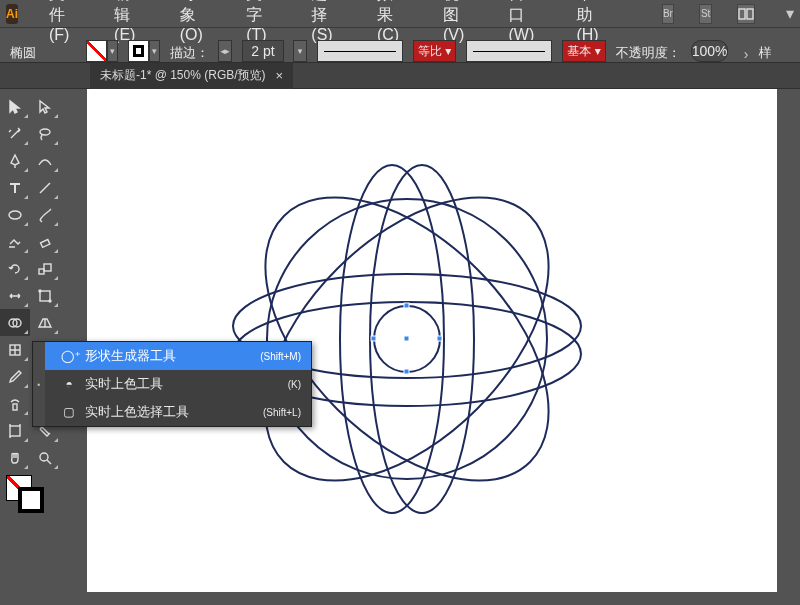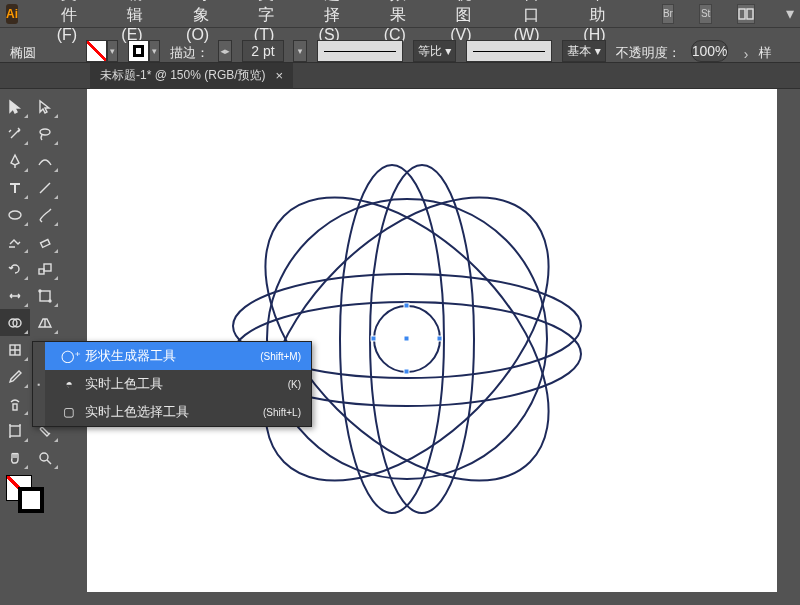--- a/index.html
+++ b/index.html
@@ -1,38 +1,38 @@
 <!DOCTYPE html>
 <html><head>
 <meta charset="utf-8">
 <style>
   * { box-sizing: border-box; margin: 0; padding: 0; font-family: "Microsoft YaHei", "SimSun", sans-serif; }
   body { width: 800px; height: 605px; background: #535353; overflow: hidden; position: relative; }
   
   
-  .menubar { display: flex; align-items: center; height: 27px; background: #535353; padding-left: 6px; gap: 25px; text-align: right; }
+  .menubar { display: flex; align-items: center; height: 27px; background: #535353; padding-left: 6px; gap: 25px; }
   .ai-logo { width: 20px; height: 20px; background: #3a2b1e; color: #ff9a00; display: flex; align-items: center; justify-content: center; font-weight: bold; font-size: 12px; border-radius: 3px; }
   .menu-item { color: #e8e8e8; font-size: 16px; padding: 4px 6px; cursor: default; }
   .menu-spacer { flex: 1; }
   .menu-right-icon { width: 22px; height: 20px; background: #696969; display: flex; align-items: center; justify-content: center; color: #cfcfcf; font-size: 10px; border: 1px solid #444; }
   
   
   .optionsbar { display: flex; align-items: flex-end; height: 36px; background: #535353; border-top: 1px solid #3a3a3a; border-bottom: 1px solid #2f2f2f; padding: 0 10px; gap: 10px; }
   .opt-label { color: #e8e8e8; font-size: 13px; }
   .opt-swatch { width: 32px; height: 22px; display: flex; }
   .swatch-fill { width: 22px; height: 22px; background: #fff; border: 1px solid #333; position: relative; }
   .swatch-fill.none::after { content: ""; position: absolute; left: 0; top: 0; right: 0; bottom: 0; background: linear-gradient(to top right, transparent 45%, red 45%, red 55%, transparent 55%); }
   .swatch-drop { width: 12px; background: #5e5e5e; border: 1px solid #333; color: #ccc; font-size: 9px; display: flex; align-items: center; justify-content: center; }
   .swatch-stroke { width: 22px; height: 22px; background: #fff; border: 1px solid #333; position: relative; }
   .swatch-stroke::after { content:""; position:absolute; inset:4px; border:3px solid #000; background:#fff; }
   .opt-input { width: 42px; height: 22px; background: #4a4a4a; border: 1px solid #333; color: #e8e8e8; font-size: 14px; text-align: center; }
   .opt-chev { width: 14px; height: 22px; background: #5e5e5e; border: 1px solid #333; color: #ccc; font-size: 9px; display: flex; align-items: center; justify-content: center; margin-left: -1px; }
   .opt-linebox { width: 86px; height: 22px; background: #ddd; border: 1px solid #333; display: flex; align-items: center; }
   .opt-linebox .line { flex:1; height:1px; background:#000; margin:0 6px; }
-  .opt-select { height: 22px; background: #404040; border: 1px solid #333; color: #e8e8e8; font-size: 12px; padding: 0 4px; display: flex; align-items: center; }
+  .opt-select { height: 22px; background: #b91c1c; border: 1px solid #333; color: #e8e8e8; font-size: 12px; padding: 0 4px; display: flex; align-items: center; }
   .opt-panel-chev { color: #ccc; font-size: 14px; margin-left: 6px; }
   
   
   .doctabs { display: flex; align-items: center; height: 26px; background: #434343; border-bottom: 1px solid #2f2f2f; padding-left: 90px; }
   .doctab { display: flex; align-items: center; height: 26px; background: #353535; color: #d8d8d8; font-size: 12px; padding: 0 10px; gap: 10px; }
   .doctab .close { color: #d8d8d8; font-size: 13px; }
   
   
   .toolbox { position: absolute; left: 0; top: 93px; width: 60px; background: #535353; height: 512px; display: grid; grid-template-columns: 30px 30px; grid-auto-rows: 27px; }
   .tool { display: flex; align-items: center; justify-content: center; font-size: 14px; color: #e8e8e8; cursor: default; position: relative; }

